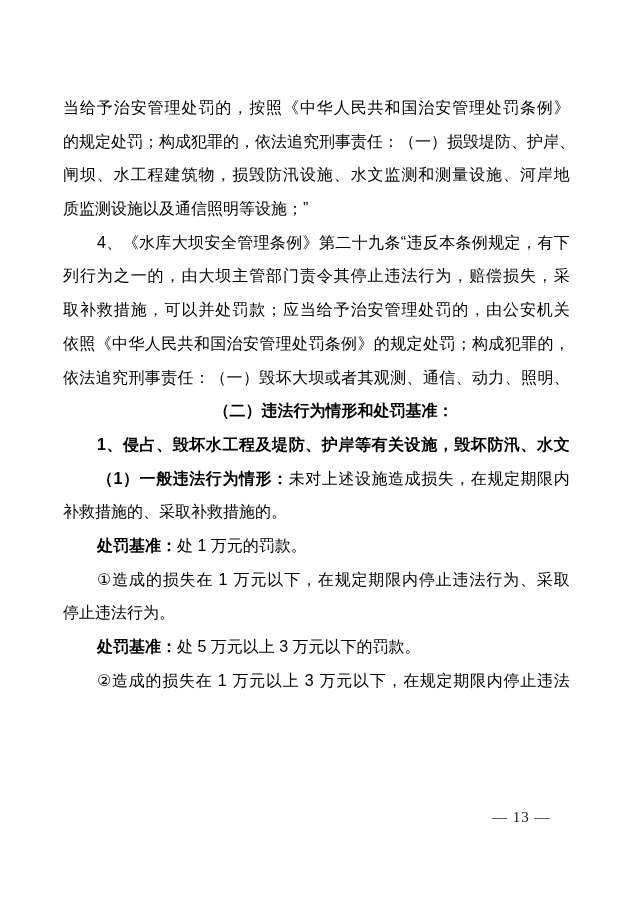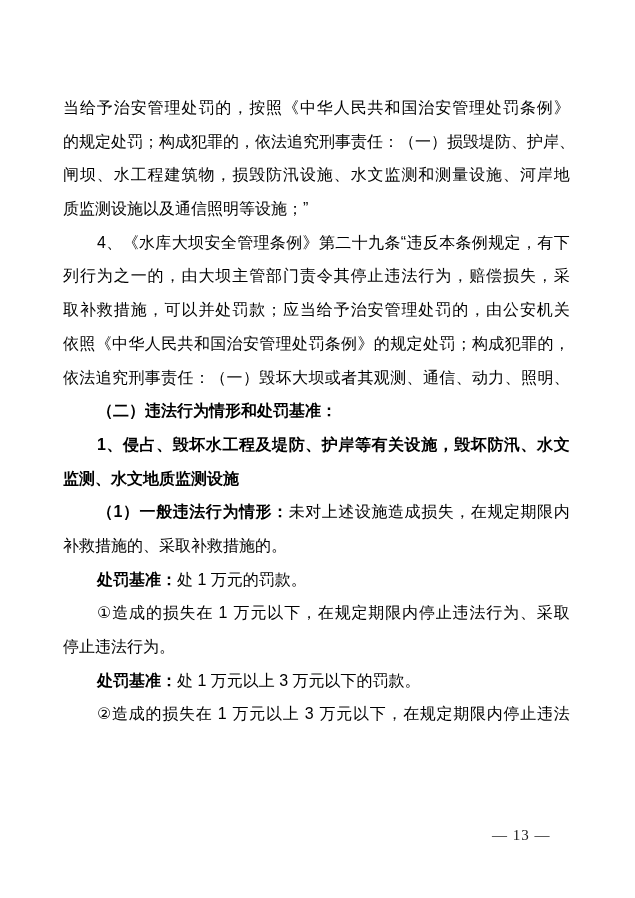--- a/index.html
+++ b/index.html
@@ -28,24 +28,24 @@
   }
   
   .j {
     display: flex;
     justify-content: space-between;
     align-items: center;
   }
   .j > [data-bind] { display: contents; }
   .ch { line-height: 33.7px; }
   .ind { padding-left: 34px; }
-  .bold, .lead { font-weight: 700; }
+  .bold, .lead { font-weight: 700; text-align: center; }
   .footer {
     position: absolute;
-    left: 492px; top: 827px;
+    left: 492px; top: 809px;
     font-family: "Liberation Serif", "DejaVu Serif", serif;
     font-size: 15px;
     color: #1a1a1a;
     letter-spacing: 1px;
   }
 </style>
 </head>
 <body>
 
 <div class="page">
@@ -76,37 +76,36 @@
       </div>
     <div class="ln j">
         <span data-bind="doc.lines.8.text"><span class="ch">依</span><span class="ch">法</span><span class="ch">追</span><span class="ch">究</span><span class="ch">刑</span><span class="ch">事</span><span class="ch">责</span><span class="ch">任</span><span class="ch">：</span><span class="ch">（</span><span class="ch">一</span><span class="ch">）</span><span class="ch">毁</span><span class="ch">坏</span><span class="ch">大</span><span class="ch">坝</span><span class="ch">或</span><span class="ch">者</span><span class="ch">其</span><span class="ch">观</span><span class="ch">测</span><span class="ch">、</span><span class="ch">通</span><span class="ch">信</span><span class="ch">、</span><span class="ch">动</span><span class="ch">力</span><span class="ch">、</span><span class="ch">照</span><span class="ch">明</span><span class="ch">、</span></span>
       </div>
 
     <div class="ln ind bold"><span data-bind="doc.lines.10.text">（二）违法行为情形和处罚基准：</span></div>
 
     <div class="ln j ind bold">
         <span data-bind="doc.lines.11.text"><span class="ch">1</span><span class="ch">、</span><span class="ch">侵</span><span class="ch">占</span><span class="ch">、</span><span class="ch">毁</span><span class="ch">坏</span><span class="ch">水</span><span class="ch">工</span><span class="ch">程</span><span class="ch">及</span><span class="ch">堤</span><span class="ch">防</span><span class="ch">、</span><span class="ch">护</span><span class="ch">岸</span><span class="ch">等</span><span class="ch">有</span><span class="ch">关</span><span class="ch">设</span><span class="ch">施</span><span class="ch">，</span><span class="ch">毁</span><span class="ch">坏</span><span class="ch">防</span><span class="ch">汛</span><span class="ch">、</span><span class="ch">水</span><span class="ch">文</span></span>
       </div>
-    <div class="ln bold"><span data-bind="doc.lines.12.text">监测、水文地质监测设施</span></div>
 
     <div class="ln j ind">
         <span class="lead" data-bind="doc.lines.13.lead"><span class="ch">（</span><span class="ch">1</span><span class="ch">）</span><span class="ch">一</span><span class="ch">般</span><span class="ch">违</span><span class="ch">法</span><span class="ch">行</span><span class="ch">为</span><span class="ch">情</span><span class="ch">形</span><span class="ch">：</span></span>
         <span data-bind="doc.lines.13.text"><span class="ch">未</span><span class="ch">对</span><span class="ch">上</span><span class="ch">述</span><span class="ch">设</span><span class="ch">施</span><span class="ch">造</span><span class="ch">成</span><span class="ch">损</span><span class="ch">失</span><span class="ch">，</span><span class="ch">在</span><span class="ch">规</span><span class="ch">定</span><span class="ch">期</span><span class="ch">限</span><span class="ch">内</span></span>
       </div>
     <div class="ln"><span data-bind="doc.lines.14.text">补救措施的、采取补救措施的。</span></div>
 
     <div class="ln ind"><span class="lead" data-bind="doc.lines.15.lead">处罚基准：</span><span data-bind="doc.lines.15.text">处 1 万元的罚款。</span></div>
 
 
     <div class="ln j ind">
         <span data-bind="doc.lines.17.text"><span class="ch">①</span><span class="ch">造</span><span class="ch">成</span><span class="ch">的</span><span class="ch">损</span><span class="ch">失</span><span class="ch">在</span><span class="ch">&nbsp;</span><span class="ch">1</span><span class="ch">&nbsp;</span><span class="ch">万</span><span class="ch">元</span><span class="ch">以</span><span class="ch">下</span><span class="ch">，</span><span class="ch">在</span><span class="ch">规</span><span class="ch">定</span><span class="ch">期</span><span class="ch">限</span><span class="ch">内</span><span class="ch">停</span><span class="ch">止</span><span class="ch">违</span><span class="ch">法</span><span class="ch">行</span><span class="ch">为</span><span class="ch">、</span><span class="ch">采</span><span class="ch">取</span></span>
       </div>
     <div class="ln"><span data-bind="doc.lines.18.text">停止违法行为。</span></div>
 
-    <div class="ln ind"><span class="lead" data-bind="doc.lines.19.lead">处罚基准：</span><span data-bind="doc.lines.19.text">处 1 万元以上 3 万元以下的罚款。</span></div>
+    <div class="ln ind"><span class="lead" data-bind="doc.lines.19.lead">处罚基准：</span><span data-bind="doc.lines.19.text">处 5 万元以上 3 万元以下的罚款。</span></div>
 
     <div class="ln j ind">
         <span data-bind="doc.lines.20.text"><span class="ch">②</span><span class="ch">造</span><span class="ch">成</span><span class="ch">的</span><span class="ch">损</span><span class="ch">失</span><span class="ch">在</span><span class="ch">&nbsp;</span><span class="ch">1</span><span class="ch">&nbsp;</span><span class="ch">万</span><span class="ch">元</span><span class="ch">以</span><span class="ch">上</span><span class="ch">&nbsp;</span><span class="ch">3</span><span class="ch">&nbsp;</span><span class="ch">万</span><span class="ch">元</span><span class="ch">以</span><span class="ch">下</span><span class="ch">，</span><span class="ch">在</span><span class="ch">规</span><span class="ch">定</span><span class="ch">期</span><span class="ch">限</span><span class="ch">内</span><span class="ch">停</span><span class="ch">止</span><span class="ch">违</span><span class="ch">法</span></span>
       </div>
 
   </div>
 
   <div class="footer" data-bind="doc.footer.page_number">— 13 —</div>
 </div>
 

